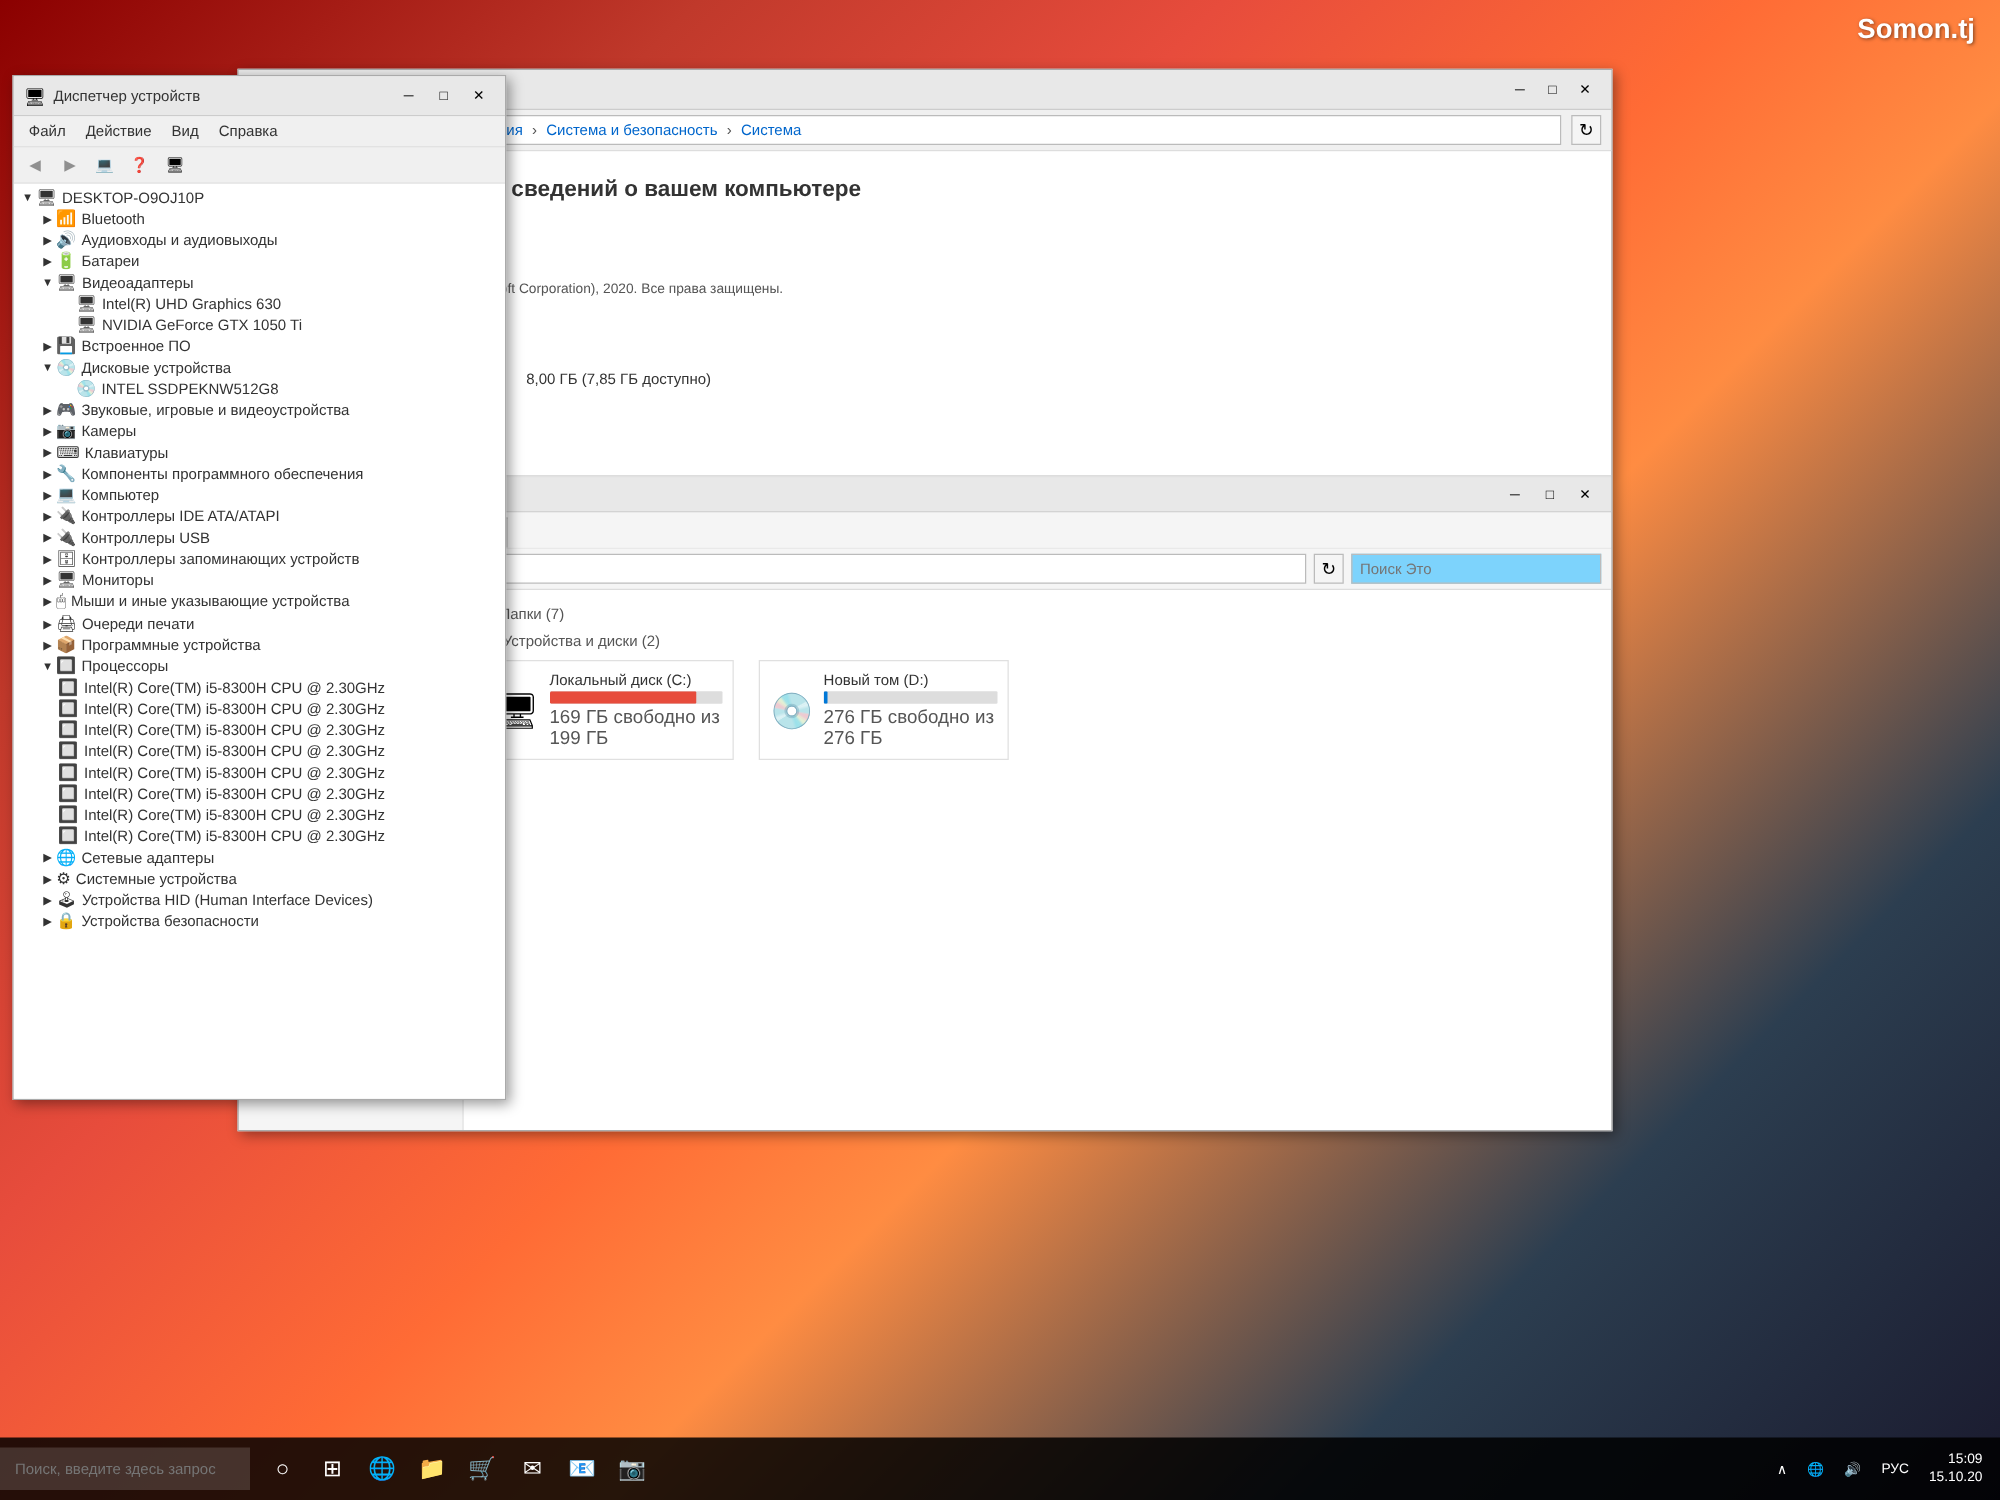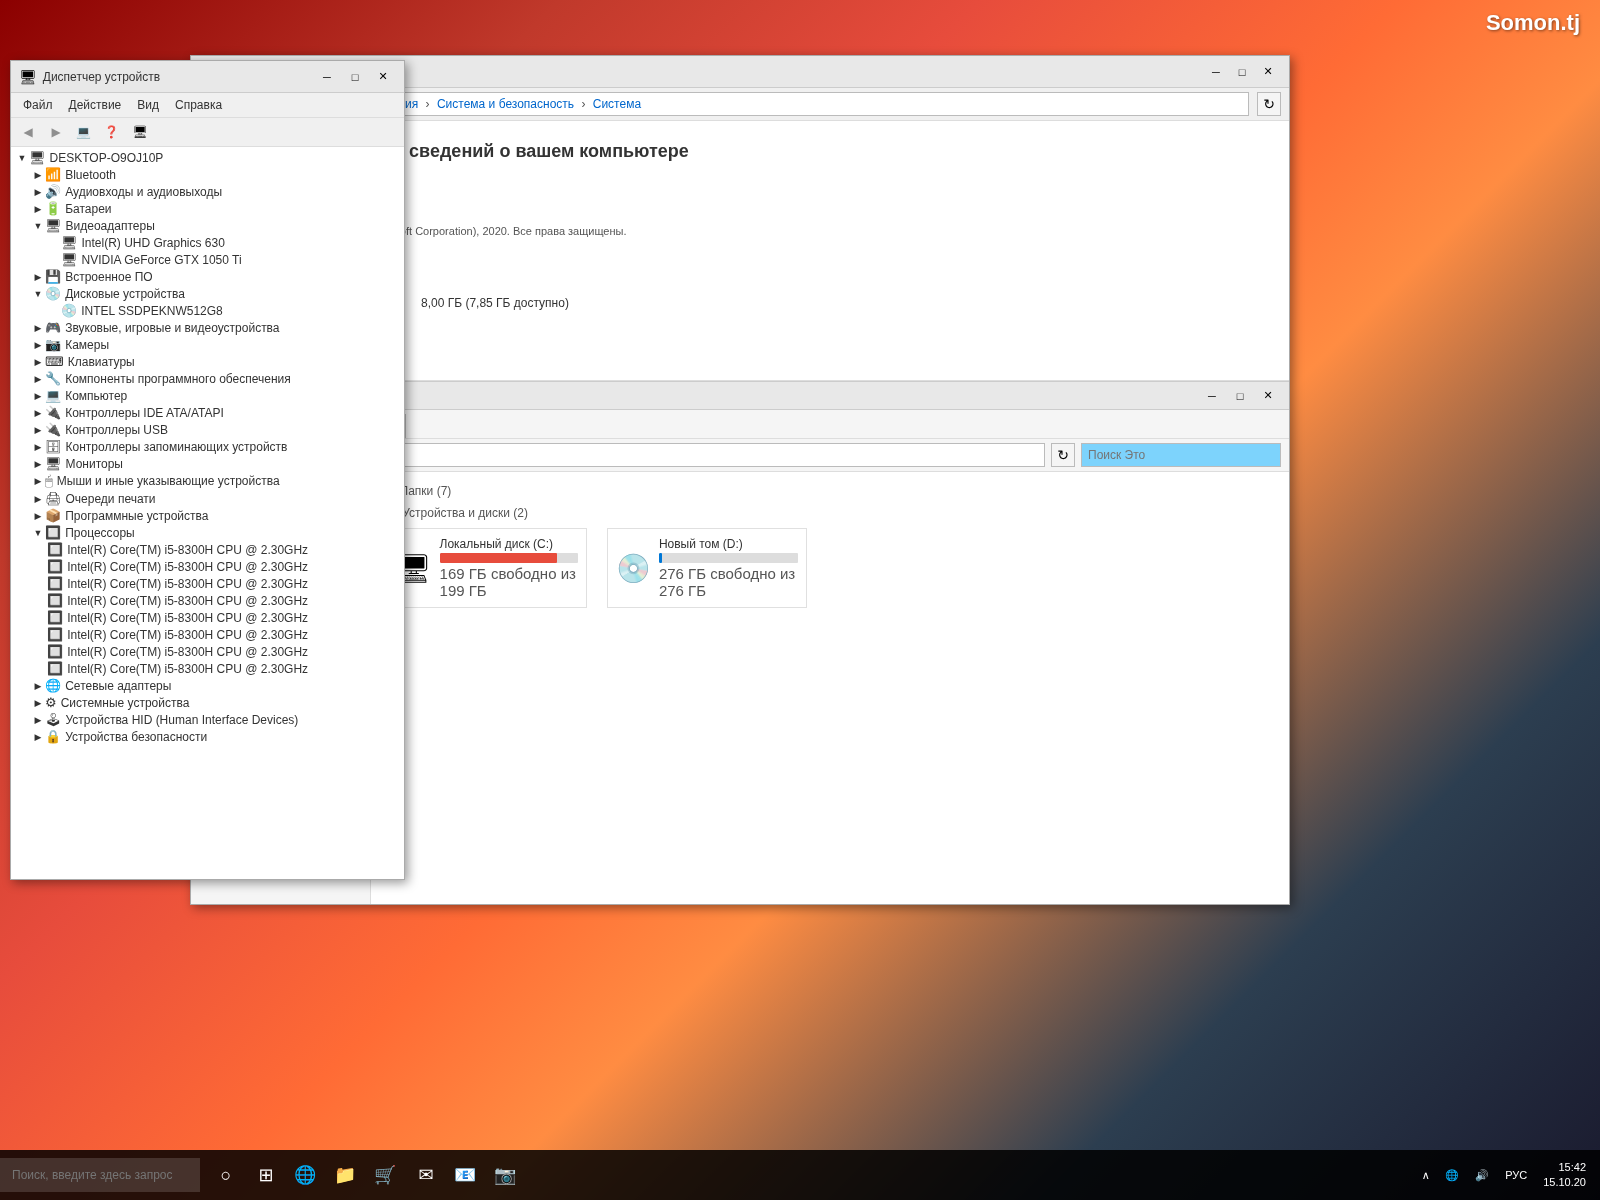--- a/index.html
+++ b/index.html
@@ -1012,20 +1012,20 @@
     </div>
     <div class="taskbar-right">
       <div class="taskbar-right-item">∧</div>
       <div class="taskbar-right-item">🌐</div>
       <div class="taskbar-right-item">🔊</div>
       <div class="taskbar-right-item">
         <span>РУС</span>
       </div>
       <div class="taskbar-right-item">
         <div class="taskbar-clock">
-          <div>15:42</div>
+          <div>15:09</div>
           <div>15.10.20</div>
         </div>
       </div>
     </div>
   </div>
 
 </div>
 
 </body></html>

